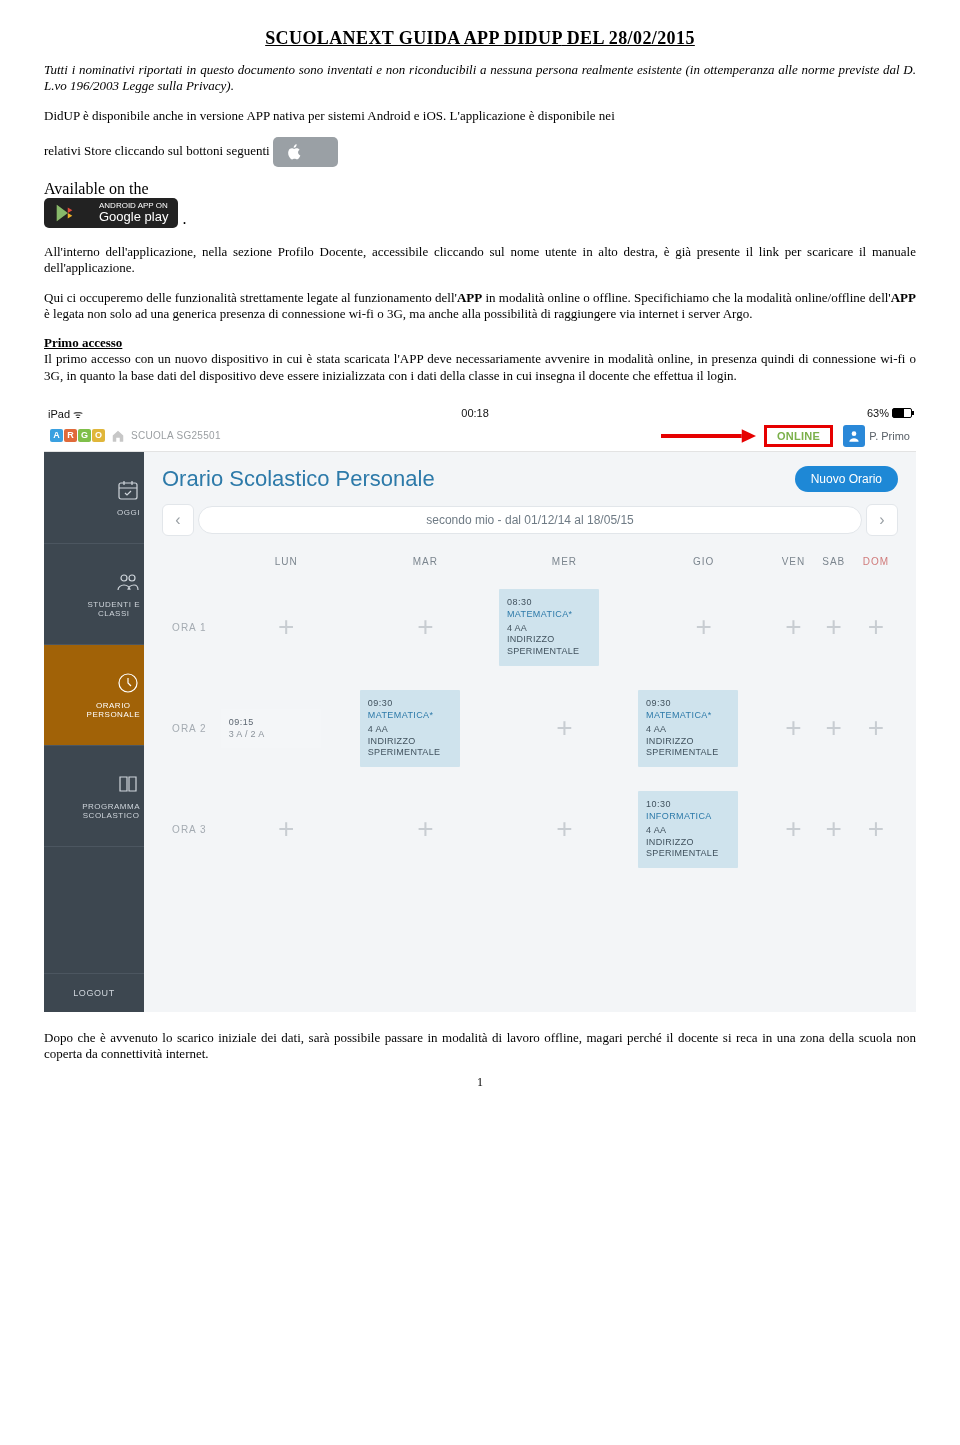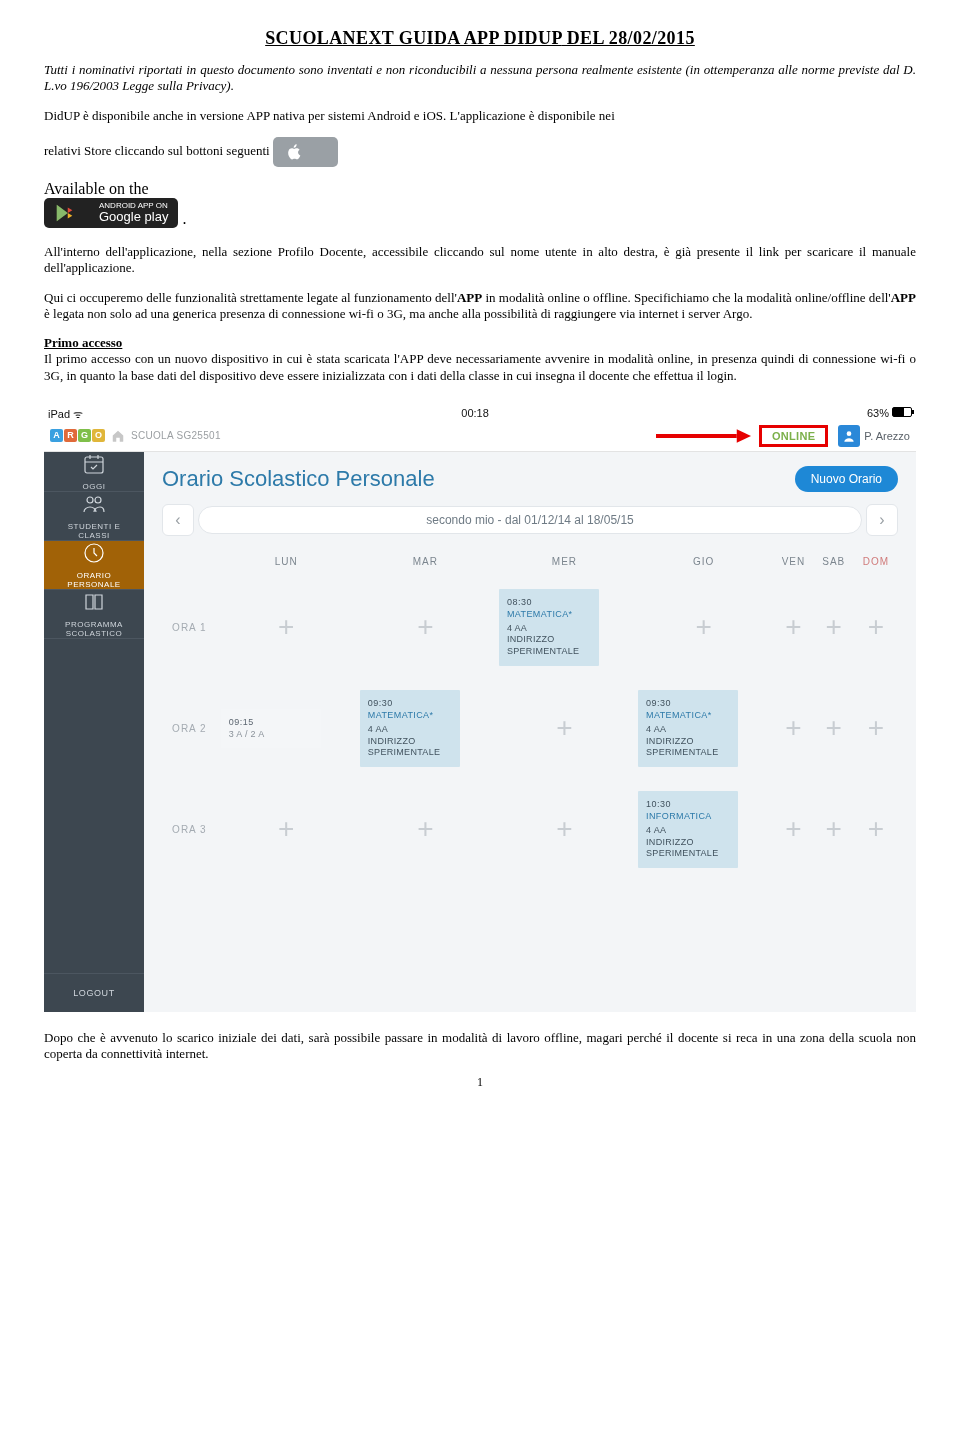--- a/index.html
+++ b/index.html
@@ -14,37 +14,37 @@
 .store-wrap{display:inline-flex;align-items:center;gap:6px;vertical-align:middle}
 .badge{display:inline-flex;align-items:center;gap:23px;border-radius:5px;padding:4px 10px;color:#fff;font-family:Arial,sans-serif}
 .badge.app{background:#9aa0a5}
 .badge.gp{background:#222}
 .badge svg{width:22px;height:22px}
 .badge .t1{font-size:8px;line-height:1}
 .badge .t2{font-size:13px;font-weight:bold;line-height:1.1}
 .gp .t2{font-weight:normal}
 .scr{margin-top:22px;font-family:"Helvetica Neue",Arial,sans-serif}
 .ios-bar{display:flex;justify-content:space-between;align-items:center;font-size:11px;padding:0 4px;color:#111}
-.bat{display:inline-flex;gap:3px}
+.bat{display:inline-flex;align-items:center;gap:3px}
 .bat-icon{display:inline-block;width:18px;height:8px;border:1px solid #000;border-radius:2px;position:relative;background:linear-gradient(to right,#000 63%,#fff 63%)}
 .bat-icon:after{content:"";position:absolute;right:-3px;top:2px;width:2px;height:4px;background:#000}
 .header{display:flex;align-items:center;padding:4px 6px;border-bottom:1px solid #e3e3e3}
 .argo{display:flex;gap:1px}
 .argo span{display:inline-block;width:13px;height:13px;border-radius:2px;color:#fff;font-size:9px;font-weight:bold;text-align:center;line-height:13px}
 .home-ic{width:14px;height:14px;fill:#c7c7c7;margin:0 6px}
 .schoolc{color:#9b9fa2;font-size:10px;letter-spacing:0.3px}
 .spacer{flex:1}
 .online-pill{border:3px solid #e60000;padding:2px 10px;color:#7bb04a;font-size:11px;font-weight:bold;letter-spacing:0.3px}
 .arrow{width:95px;height:14px;margin-right:8px}
 .avatar{width:22px;height:22px;background:#2a88d8;border-radius:3px;margin:0 4px 0 10px;display:flex;align-items:center;justify-content:center}
 .avatar svg{width:14px;height:14px;fill:#fff}
 .uname{color:#5a6168;font-size:11px}
 .app-body{display:flex;min-height:560px}
 .sidebar{width:100px;background:#3d4750;color:#cfd5db;display:flex;flex-direction:column}
-.sb-item{display:flex;flex-direction:column;align-items:center;justify-content:center;padding:0 4px;border-bottom:1px solid #4c5660;font-size:8px;letter-spacing:0.5px;text-align:center;cursor:pointer}
+.sb-item{display:flex;flex-direction:column;align-items:flex-end;justify-content:center;padding:26px 4px;border-bottom:1px solid #4c5660;font-size:8px;letter-spacing:0.5px;text-align:center;cursor:pointer}
 .sb-item svg{width:24px;height:24px;fill:none;stroke:#cfd5db;stroke-width:1.2;margin-bottom:6px}
 .sb-item.active{background:#a16207;color:#fff}
 .sb-item.active svg{stroke:#fff}
 .sb-grow{flex:1}
 .sb-logout{padding:14px 4px;font-size:9px;letter-spacing:0.6px;text-align:center;border-top:1px solid #4c5660}
 .main{flex:1;background:#f3f5f7;padding:14px 18px}
 .page-hdr{display:flex;justify-content:space-between;align-items:flex-end;margin-bottom:12px}
 .page-title{color:#2d7aa9;font-size:22px;font-weight:300}
 .pill-btn{background:#1e88d6;color:#fff;border-radius:20px;padding:6px 16px;font-size:12px}
 .period-row{display:flex;align-items:center;gap:4px;margin-bottom:10px}
@@ -136,21 +136,21 @@
           <line x1="0" y1="7" x2="85" y2="7" stroke="#e60000" stroke-width="4"></line>
           <polygon points="85,0 100,7 85,14" fill="#e60000"></polygon>
         </svg>
 <span class="online-pill">ONLINE</span>
 <span class="avatar">
           <svg viewBox="0 0 24 24">
             <circle cx="12" cy="8" r="4"></circle>
             <path d="M4 22c0-4 4-6 8-6s8 2 8 6"></path>
           </svg>
         </span>
-<span class="uname">P. Arezzo</span>
+<span class="uname">P. Primo</span>
 </div>
 <div class="app-body">
 <div class="sidebar">
 <div class="sb-item">
             <svg viewBox="0 0 24 24">
               <rect x="3" y="5" width="18" height="16" rx="2"></rect>
               <path d="M3 10h18M8 3v4M16 3v4"></path>
               <path d="M9 15l2 2 4-4"></path>
             </svg>
             <span>OGGI</span>

